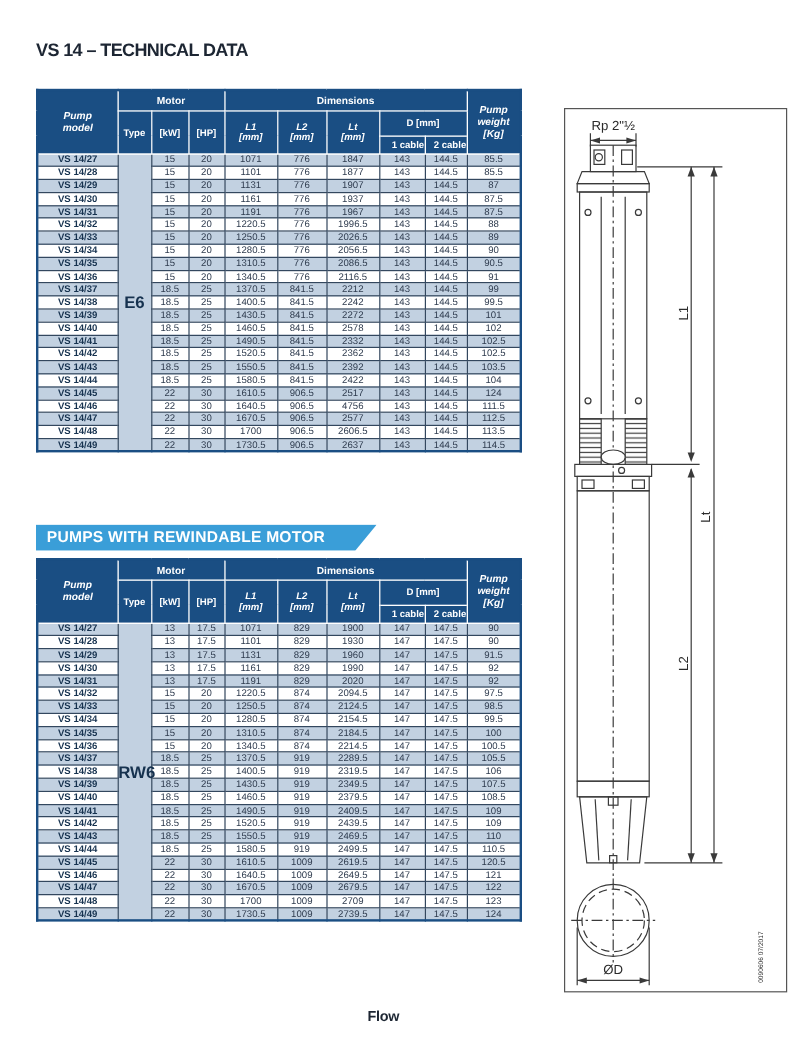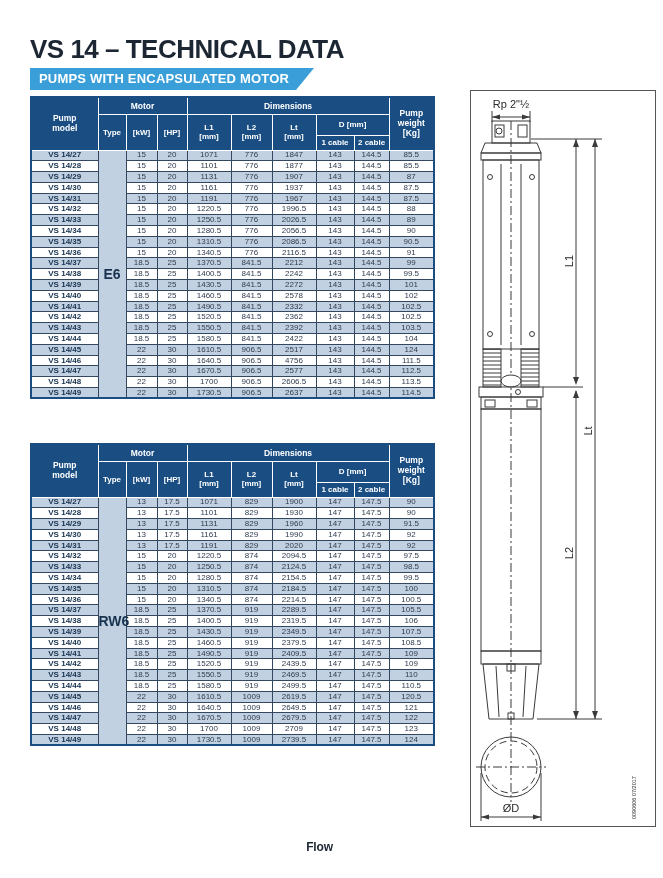--- a/index.html
+++ b/index.html
@@ -3,58 +3,57 @@
 <meta charset="utf-8">
 <style>
   :root{
     --header_navy:#1a4e83; --banner_blue:#3a9ed8; --row_alt:#c2d1e1;
     --title_dark:#1d2633; --cell_border:#33475e; --cell_text:#2e3b4e; --model_text:#16324f;
   }
   *{box-sizing:border-box;margin:0;padding:0;}
   html,body{width:663px;height:878px;}
   body{position:relative;background:#fff;font-family:"Liberation Sans",sans-serif;overflow:hidden;}
 
-  .page-title{position:absolute;left:30px;top:34px;font-size:26px;font-weight:800;
+  .page-title{position:absolute;left:30px;top:34px;font-size:15px;font-weight:800;
     letter-spacing:-0.5px;color:var(--title_dark);}
 
   .section{position:absolute;left:30px;width:403px;}
   .sec-1{top:68px;} .sec-2{top:437px;}
 
   .banner{height:22px;width:284px;background:var(--banner_blue);color:#fff;
     font-weight:700;font-size:13px;letter-spacing:0.2px;line-height:22px;padding-left:9px;
     clip-path:polygon(0 0,100% 0,calc(100% - 18px) 100%,0 100%);}
 
   table.data-table{border-collapse:collapse;table-layout:fixed;width:403px;margin-top:6px;
     border:2px solid var(--header_navy);}
   .data-table th{background:var(--header_navy);color:#fff;border:1px solid #fff;
     font-size:8px;font-weight:700;text-align:center;vertical-align:middle;padding:1px 0;}
   .data-table thead tr:nth-child(1) th{height:17px;font-size:8.5px;}
   .data-table thead tr:nth-child(2) th{height:21px;}
-  .data-table thead tr:nth-child(3) th{height:15px;}
-  .data-table th.pre{white-space:pre-line;line-height:1.15;}
+  .data-table thead tr:nth-child(3) th{height:15px;text-align:right;}
+  .data-table th.pre{white-space:pre-line;line-height:1.15;font-style:italic;}
   .data-table td{border:1px solid var(--cell_border);font-size:8px;color:var(--cell_text);
     text-align:center;vertical-align:middle;height:10.8px;padding:0;line-height:1;}
   .data-table tbody tr:nth-child(odd) td{background:var(--row_alt);}
   .data-table td.model{font-weight:700;color:var(--model_text);}
   .data-table td.typecell{background:var(--row_alt);font-weight:700;color:var(--model_text);font-size:14px;}
 
   .diagram{position:absolute;left:470px;top:90px;width:186px;height:737px;border:1px solid #555;background:#fff;}
   .diagram svg{display:block;}
   .diagram text{font-family:"Liberation Sans",sans-serif;fill:#2b2b2b;stroke:none;}
 
   .footer{position:absolute;left:0;top:840px;width:639px;text-align:center;
     font-size:12px;font-weight:800;color:var(--title_dark);letter-spacing:-0.2px;}
 </style>
 </head>
 <body>
 
 <div class="page-title">VS 14 – TECHNICAL DATA</div>
 
 <section class="section sec-1">
-  <div class="banner">PUMPS WITH ENCAPSULATED MOTOR</div>
   <table class="data-table" data-table="0">
       <colgroup>
         <col style="width: 67px;">
         <col style="width: 28px;">
         <col style="width: 31px;">
         <col style="width: 30px;">
         <col style="width: 44px;">
         <col style="width: 41px;">
         <col style="width: 44px;">
         <col style="width: 38px;">
@@ -340,20 +339,21 @@
           <td>2637</td>
           <td>143</td>
           <td>144.5</td>
           <td>114.5</td>
         </tr>
       </tbody>
     </table>
 </section>
 
 <section class="section sec-2">
+  <div class="banner">PUMPS WITH REWINDABLE MOTOR</div>
   <table class="data-table" data-table="1">
       <colgroup>
         <col style="width: 67px;">
         <col style="width: 28px;">
         <col style="width: 31px;">
         <col style="width: 30px;">
         <col style="width: 44px;">
         <col style="width: 41px;">
         <col style="width: 44px;">
         <col style="width: 38px;">

